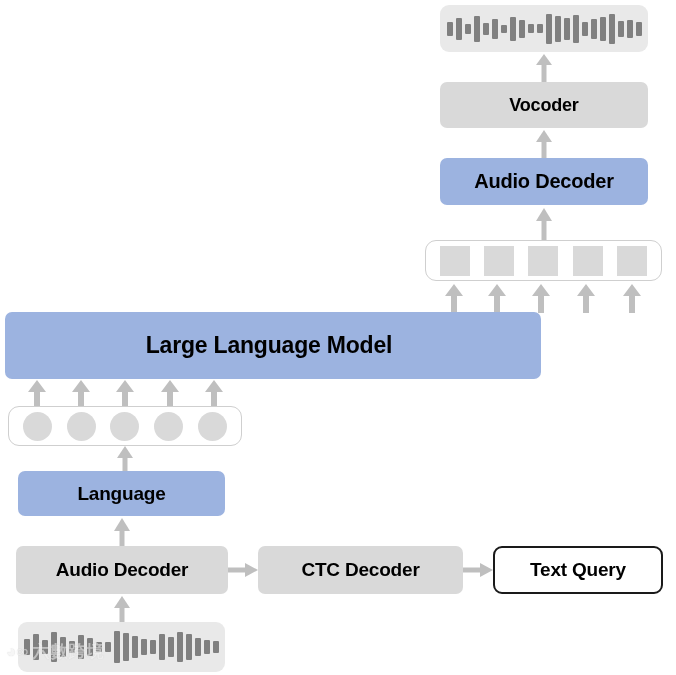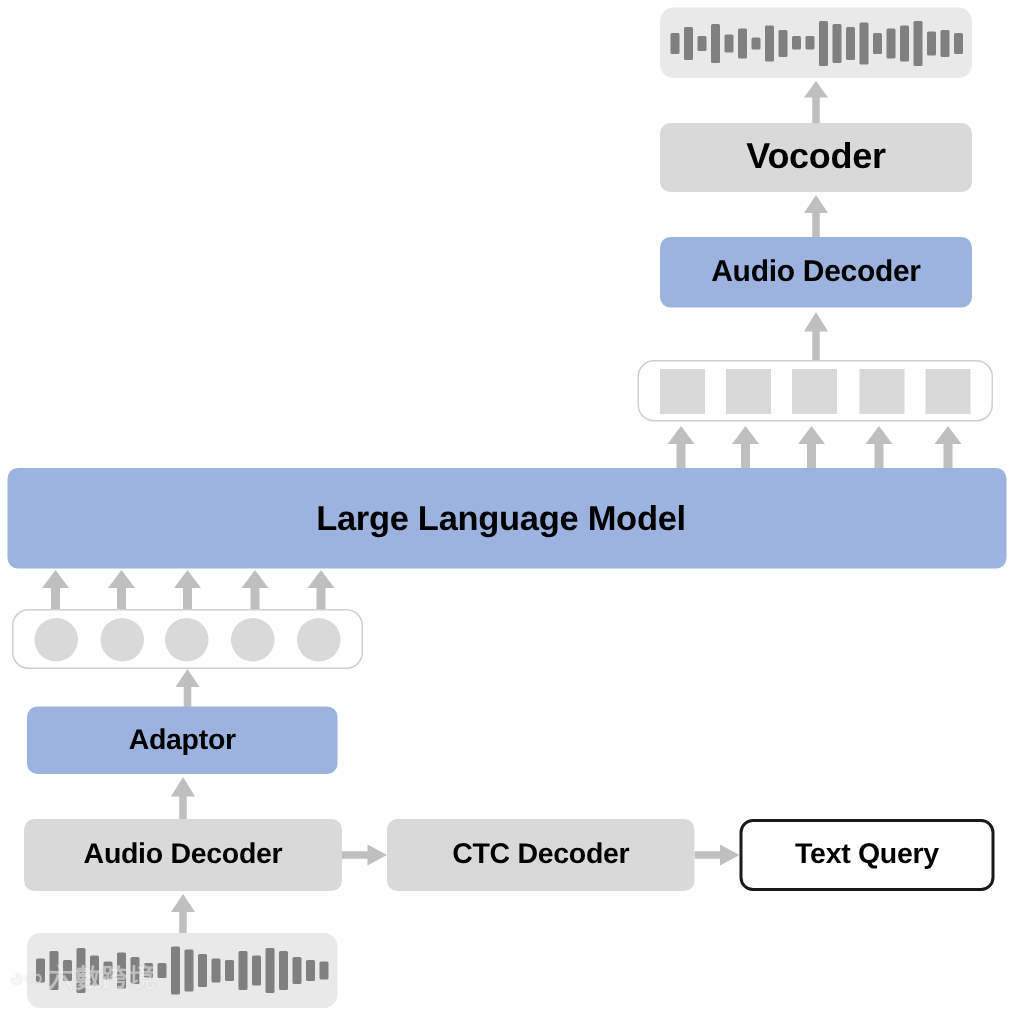--- a/index.html
+++ b/index.html
@@ -144,21 +144,21 @@
         <span style="height: 18px;"></span>
         <span style="height: 14px;"></span>
       </div>
   </div>
 
   <svg class="arrow-up" style="left:534px; top:52px;" width="20" height="30" viewBox="0 0 20 30">
     <path d="M10 30 L10 10" stroke="#bfbfbf" stroke-width="5" fill="none"></path>
     <path d="M10 2 L18 13 L2 13 Z" fill="#bfbfbf"></path>
   </svg>
 
-  <div class="node grey-box" style="left:440px; top:82px; width:208px; height:46px; font-size:24px;">
+  <div class="node grey-box" style="left:440px; top:82px; width:208px; height:46px; font-size:18px;">
     <span>Vocoder</span>
   </div>
 
   <svg class="arrow-up" style="left:534px; top:128px;" width="20" height="31" viewBox="0 0 20 31">
     <path d="M10 31 L10 11" stroke="#bfbfbf" stroke-width="5" fill="none"></path>
     <path d="M10 2 L18 14 L2 14 Z" fill="#bfbfbf"></path>
   </svg>
 
   <div class="node blue-box" style="left:440px; top:158px; width:208px; height:47px; font-size:20px;">
     <span>Audio Decoder</span>
@@ -185,21 +185,21 @@
         <path d="M57 3 L66 15 L48 15 Z"></path>
       <path d="M98 32 L104 32 L104 12 L98 12 Z"></path>
         <path d="M101 3 L110 15 L92 15 Z"></path>
       <path d="M143 32 L149 32 L149 12 L143 12 Z"></path>
         <path d="M146 3 L155 15 L137 15 Z"></path>
       <path d="M189 32 L195 32 L195 12 L189 12 Z"></path>
         <path d="M192 3 L201 15 L183 15 Z"></path>
     </g>
   </svg>
 
-  <div class="node blue-box" style="left:5px; top:312px; width:666px; height:67px; font-size:23px;">
+  <div class="node blue-box" style="left:5px; top:312px; width:536px; height:67px; font-size:23px;">
     <span style="position:relative; left:-4px;">Large Language Model</span>
   </div>
 
   <svg class="arrow-up" style="left:8px; top:379px;" width="234px" height="30" viewBox="0 0 234 30">
     <g fill="#bfbfbf">
       <path d="M26 30 L32 30 L32 10 L26 10 Z"></path>
         <path d="M29 1 L38 13 L20 13 Z"></path>
       <path d="M70 30 L76 30 L76 10 L70 10 Z"></path>
         <path d="M73 1 L82 13 L64 13 Z"></path>
       <path d="M114 30 L120 30 L120 10 L114 10 Z"></path>
@@ -218,21 +218,21 @@
     <div class="circle-dot"></div>
     <div class="circle-dot"></div>
   </div>
 
   <svg class="arrow-up" style="left:115px; top:444px;" width="20" height="30" viewBox="0 0 20 30">
     <path d="M10 30 L10 12" stroke="#bfbfbf" stroke-width="5" fill="none"></path>
     <path d="M10 2 L18 14 L2 14 Z" fill="#bfbfbf"></path>
   </svg>
 
   <div class="node blue-box" style="left:18px; top:471px; width:207px; height:45px; font-size:19px;">
-    <span>Adaptor</span>
+    <span>Language</span>
   </div>
 
   <svg class="arrow-up" style="left:112px; top:516px;" width="20" height="32" viewBox="0 0 20 32">
     <path d="M10 32 L10 12" stroke="#bfbfbf" stroke-width="5" fill="none"></path>
     <path d="M10 2 L18 15 L2 15 Z" fill="#bfbfbf"></path>
   </svg>
 
   <div class="node grey-box" style="left:16px; top:546px; width:212px; height:48px; font-size:19px;">
     <span>Audio Decoder</span>
   </div>

